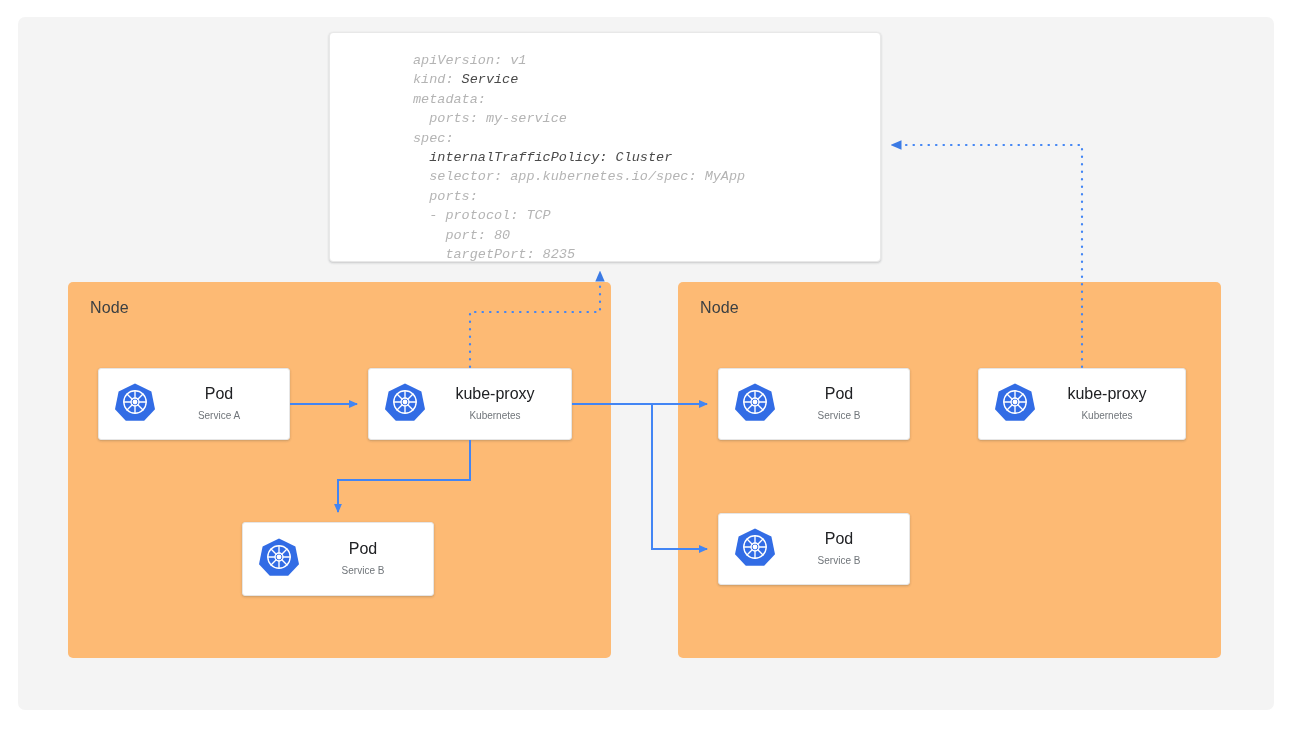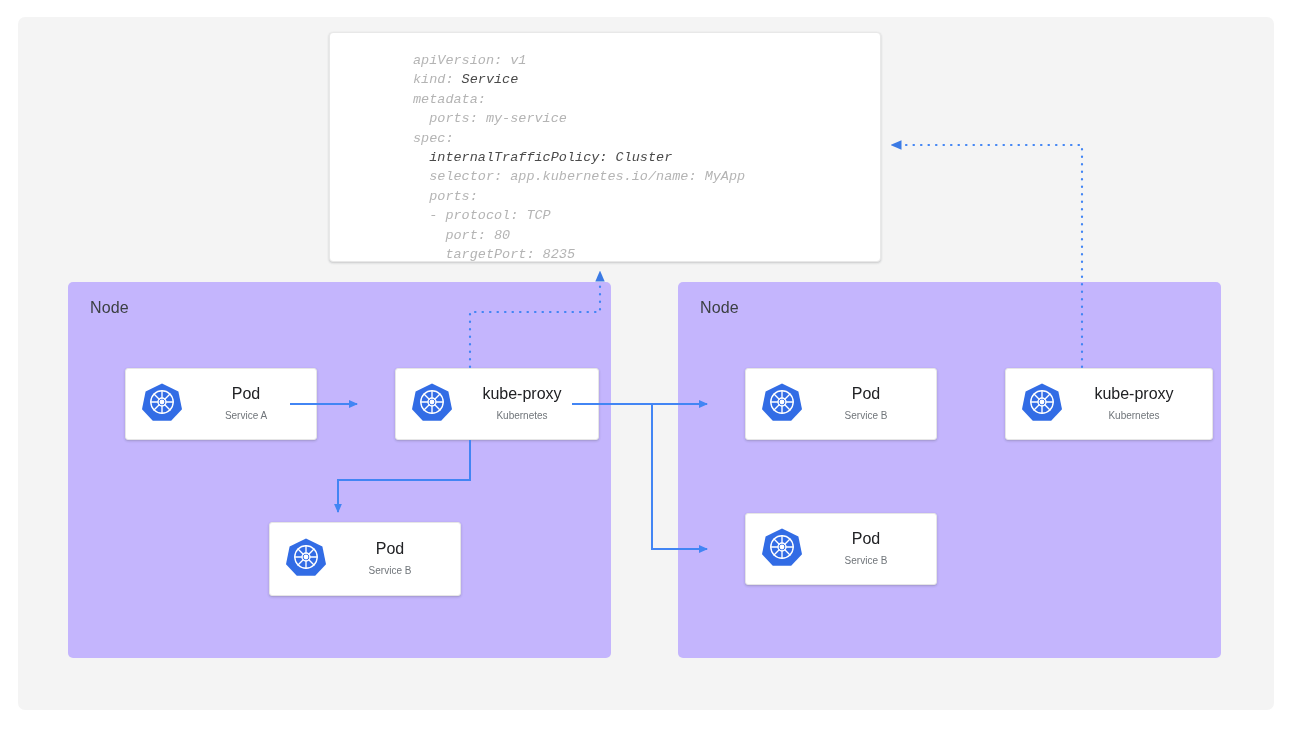--- a/index.html
+++ b/index.html
@@ -24,42 +24,41 @@
     left: 18px;
     top: 17px;
     width: 1256px;
     height: 693px;
     background: #f4f4f4;
     border-radius: 7px;
   }
   
   .node {
     position: absolute;
-    background: #c4b5fd;
+    background: #fdba74;
     border-radius: 5px;
   }
   .node-label {
     position: absolute;
     left: 22px;
     top: 17px;
     font-size: 16px;
     color: #3c4043;
     letter-spacing: 0.1px;
   }
   
   .card {
     position: absolute;
     background: #ffffff;
     border: 1px solid #e6e6e6;
     border-radius: 3px;
     box-shadow: 0 1px 2px rgba(60,64,67,0.18), 0 1px 3px rgba(60,64,67,0.10);
     box-sizing: border-box;
     display: flex;
     align-items: center;
-    margin-left: 27px;
   }
   .card .k8s-logo {
     flex: 0 0 auto;
     margin-left: 16px;
   }
   .card .card-text {
     flex: 1 1 auto;
     text-align: center;
     padding-right: 6px;
     line-height: 1.28;
@@ -120,21 +119,21 @@
 
   <div class="panel"></div>
 
   <div class="yaml-box">
     <pre class="yaml-code"><span>apiVersion: v1</span>
 <span>kind: <span class="bold-dark">Service</span></span>
 <span>metadata:</span>
 <span>  ports: my-service</span>
 <span>spec:</span>
 <span class="bold-dark">  internalTrafficPolicy: Cluster</span>
-<span>  selector: app.kubernetes.io/name: MyApp</span>
+<span>  selector: app.kubernetes.io/spec: MyApp</span>
 <span>  ports:</span>
 <span>  - protocol: TCP</span>
 <span>    port: 80</span>
 <span>    targetPort: 8235</span></pre>
   </div>
 
   <div class="node" style="left:68px; top:282px; width:543px; height:376px;">
     <div class="node-label">Node</div>
   </div>
 

